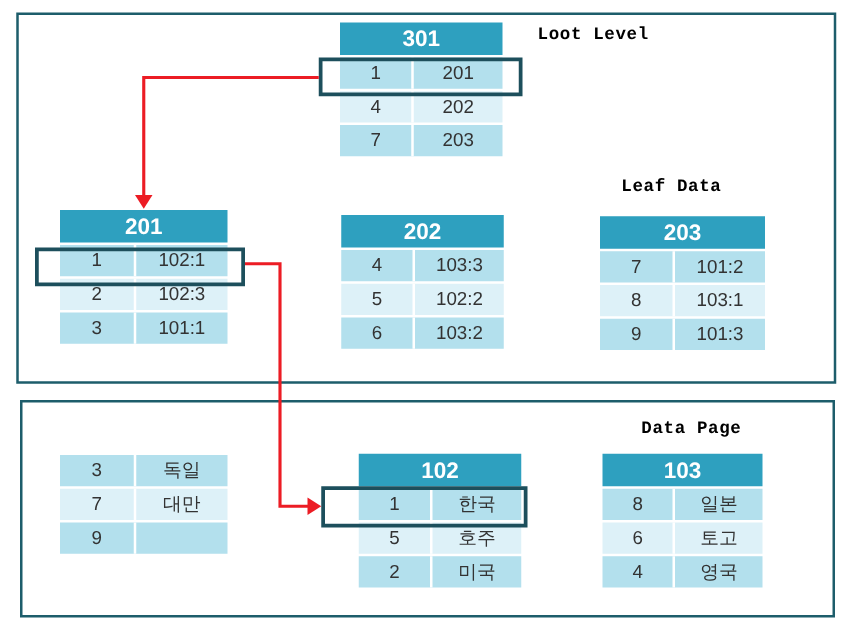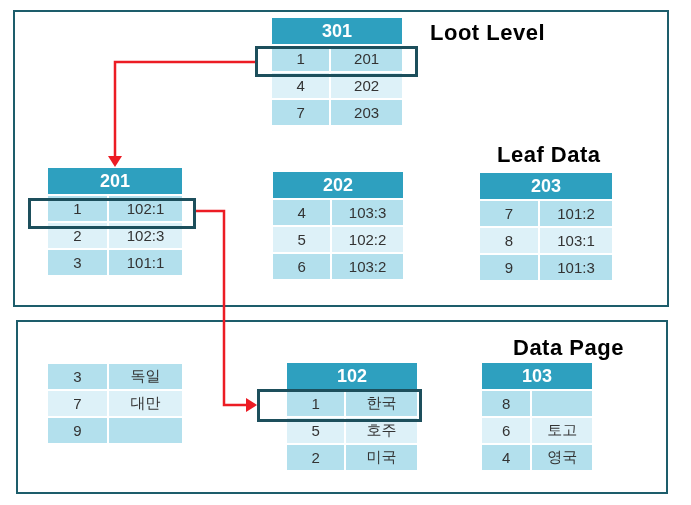--- a/index.html
+++ b/index.html
@@ -18,22 +18,22 @@
     position:relative;width:691px;height:505px;background:#ffffff;
     font-family:"Liberation Sans","DejaVu Sans",sans-serif;overflow:hidden;
   }
   .section{
     position:absolute;border:2px solid var(--section-border);
     box-sizing:border-box;background:transparent;
   }
   .section-top{left:13px;top:10px;width:656px;height:297px;}
   .section-bottom{left:16px;top:320px;width:652px;height:174px;}
   .lvl-label{
-    position:absolute;font-weight:bold;font-size:22px;color:var(--label-text);
-    white-space:nowrap;letter-spacing:0.5px;
+    position:absolute;font-weight:bold;font-size:14px;color:var(--label-text);
+    white-space:nowrap;letter-spacing:0.5px;font-family:Liberation Mono, monospace;
   }
   .label-root{left:430px;top:20px;}
   .label-leaf{left:497px;top:142px;}
   .label-data{left:497px;top:335px;margin-left:16px;}
   .table{position:absolute;}
   .thead{
     height:26px;background:var(--header-bg);color:var(--header-text);
     font-weight:bold;font-size:18px;display:flex;align-items:center;justify-content:center;
   }
   .trow{height:25px;margin-top:2px;display:flex;font-size:15px;color:var(--cell-text);}
@@ -41,21 +41,21 @@
   .key{width:44%;border-right:2px solid #ffffff;}
   .val{flex:1;}
   .r0,.r2{background:var(--row-dark);}
   .r1{background:var(--row-light);}
   .t301{left:272px;top:18px;width:130px;}
   .t201{left:48px;top:168px;width:134px;}
   .t202{left:273px;top:172px;width:130px;}
   .t203{left:480px;top:173px;width:132px;}
   .t101{left:48px;top:362px;width:134px;}
   .t102{left:275px;top:363px;width:130px;margin-left:12px;}
-  .t103{left:482px;top:363px;width:110px;}
+  .t103{left:482px;top:363px;width:128px;}
   .hlbox{
     position:absolute;border:3px solid var(--highlight-border);
     box-sizing:border-box;background:transparent;
   }
   .hl-301{left:255px;top:46px;width:163px;height:31px;}
   .hl-201{left:28px;top:198px;width:168px;height:31px;}
   .hl-102{left:257px;top:389px;width:165px;height:33px;}
   .arrows{position:absolute;left:0;top:0;width:691px;height:505px;pointer-events:none;}
   .arrow-line{stroke:var(--arrow);stroke-width:2.5;fill:none;}
   .arrow-head{fill:var(--arrow);stroke:none;}
@@ -163,20 +163,21 @@
     <div class="trow r2">
       <span class="cell key">2</span>
       <span class="cell val">미국</span>
     </div>
   </div>
 
   <div class="table t103">
     <div class="thead">103</div>
     <div class="trow r0">
       <span class="cell key">8</span>
+      <span class="cell val">일본</span>
     </div>
     <div class="trow r1">
       <span class="cell key">6</span>
       <span class="cell val">토고</span>
     </div>
     <div class="trow r2">
       <span class="cell key">4</span>
       <span class="cell val">영국</span>
     </div>
   </div>

